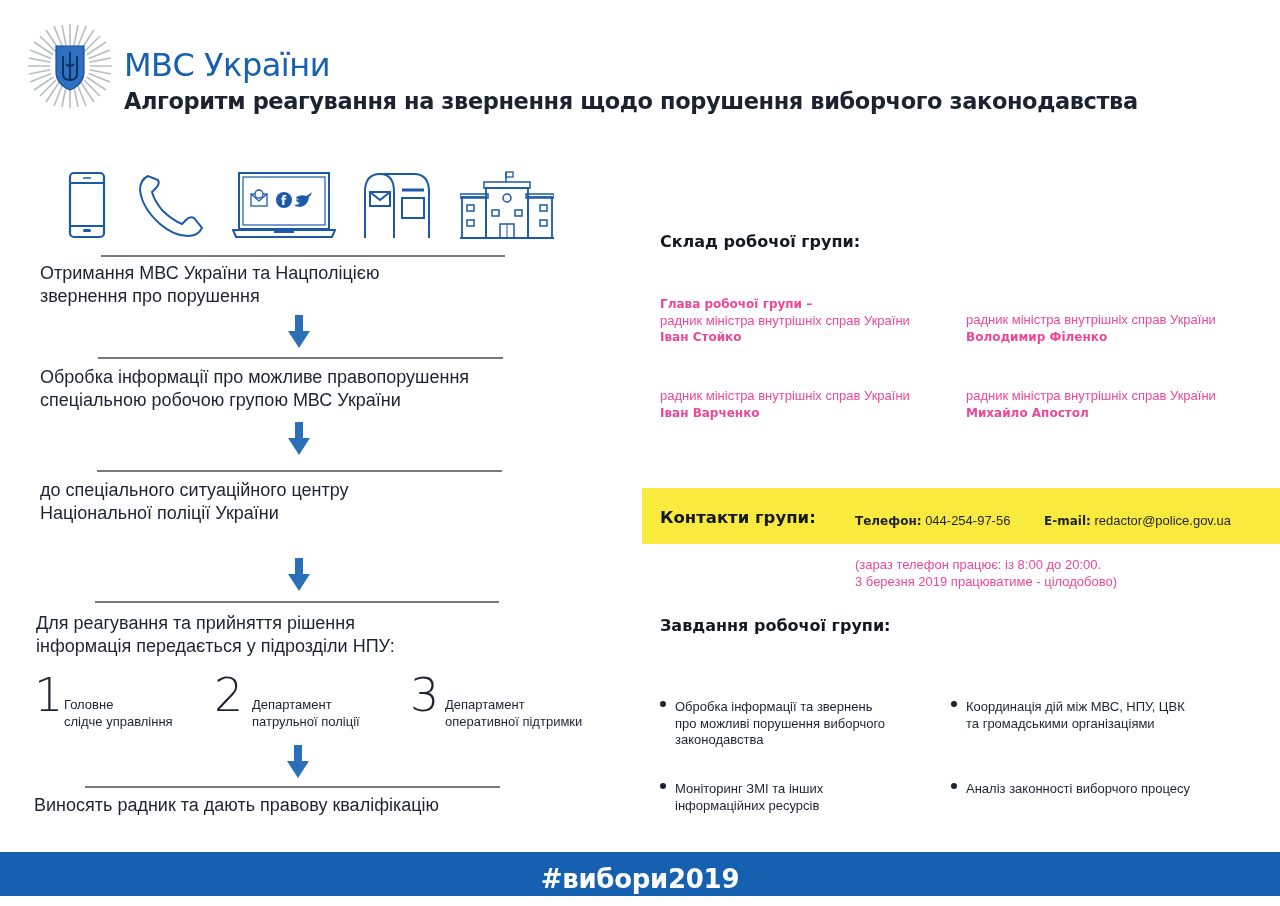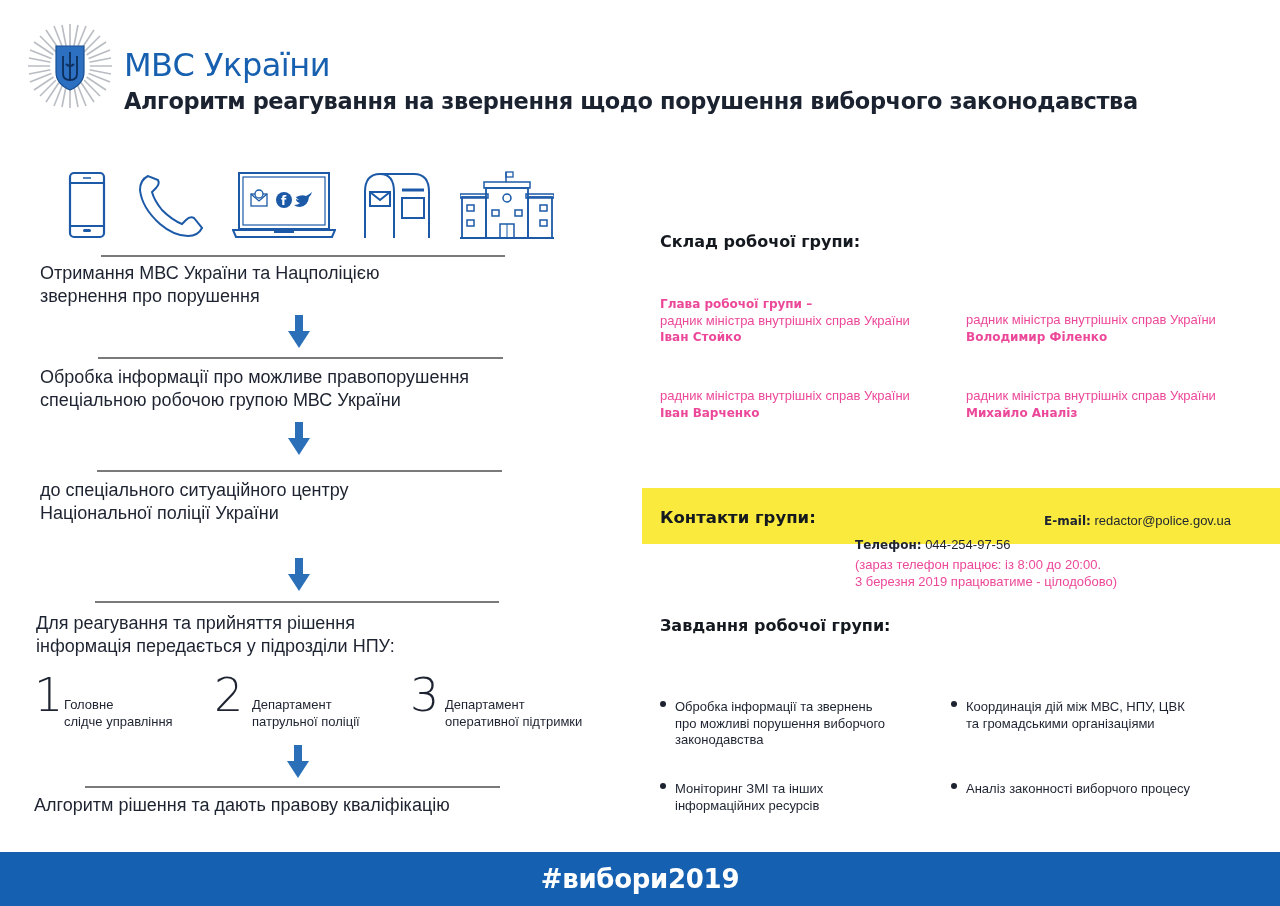--- a/index.html
+++ b/index.html
@@ -35,21 +35,21 @@
   .contacts-title { left: 18px; top: 20px; font-family: "DejaVu Sans", sans-serif; font-weight: bold; font-size: 16.5px; color: #14191f; white-space: nowrap; }
   .contacts-line { top: 25px; font-family: "Liberation Sans", sans-serif; font-size: 13px; color: #1d2330; white-space: nowrap; }
   .contacts-line .k { font-family: "DejaVu Sans", sans-serif; font-weight: bold; font-size: 12px; }
   .note { left: 855px; top: 557px; font-family: "Liberation Sans", sans-serif; font-size: 13px; line-height: 16.5px; color: #ec4899; white-space: nowrap; }
 
   .task { font-family: "Liberation Sans", sans-serif; font-size: 13px; line-height: 16.5px; color: #1d2330; }
   .task .dot { position: absolute; left: -15px; top: 2px; width: 6px; height: 6px; border-radius: 50%; background: #1d2330; }
   .task-text { white-space: pre-line; }
 
   
-  .footer { left: 0; top: 852px; width: 1280px; height: 54px; background: #1560b0; }
+  .footer { left: 0; top: 852px; width: 1280px; height: 44px; background: #1560b0; }
   .footer-tag { width: 100%; text-align: center; line-height: 54px; font-family: "DejaVu Sans", sans-serif; font-weight: bold; font-size: 26px; color: #ffffff; letter-spacing: -0.3px; }
 </style>
 </head>
 <body>
 
 <div class="abs logo">
   <svg width="88" height="88" viewBox="0 0 88 88">
     <g stroke="#b9bcc2" stroke-width="1.6">
       <line x1="44" y1="2" x2="44" y2="86"></line>
         <line x1="2" y1="44" x2="86" y2="44"></line>
@@ -201,45 +201,45 @@
   </span>
 </div>
 
 <div class="abs arrow" style="left:287px; top:745px;">
   <svg width="22" height="34" viewBox="0 0 22 34">
       <rect x="7" y="0" width="8" height="18" fill="#2a6fb8"></rect>
       <polygon points="0,16 22,16 11,33" fill="#2a6fb8"></polygon>
     </svg>
 </div>
 <div class="abs divider" style="left:85px; top:786px; width:415px;"></div>
-<div class="abs step" style="left:34px; top:794px;">Алгоритм рішення та дають правову кваліфікацію</div>
+<div class="abs step" style="left:34px; top:794px;">Виносять радник та дають правову кваліфікацію</div>
 
 <div class="abs sec-title" style="top:232px;">Склад робочої групи:</div>
 
 <div class="abs member" style="left:660px; top:296px;">
   <div class="b">Глава робочої групи –</div>
   <div>радник міністра внутрішніх справ України</div>
   <div class="b">Іван Стойко</div>
 </div>
 <div class="abs member" style="left:966px; top:312px;">
   <div>радник міністра внутрішніх справ України</div>
   <div class="b">Володимир Філенко</div>
 </div>
 <div class="abs member" style="left:660px; top:388px;">
   <div>радник міністра внутрішніх справ України</div>
   <div class="b">Іван Варченко</div>
 </div>
 <div class="abs member" style="left:966px; top:388px;">
   <div>радник міністра внутрішніх справ України</div>
-  <div class="b">Михайло Аналіз</div>
+  <div class="b">Михайло Апостол</div>
 </div>
 
 <div class="abs contacts">
   <div class="abs contacts-title">Контакти групи:</div>
-  <div class="abs contacts-line" style="left:213px;margin-top:24px;">
+  <div class="abs contacts-line" style="left:213px;">
     <span class="k">Телефон:</span>
     <span>044-254-97-56</span>
   </div>
   <div class="abs contacts-line" style="left:402px;">
     <span class="k">E-mail:</span>
     <span>redactor@police.gov.ua</span>
   </div>
 </div>
 <div class="abs note">
   <div>(зараз телефон працює: із 8:00 до 20:00.</div>

